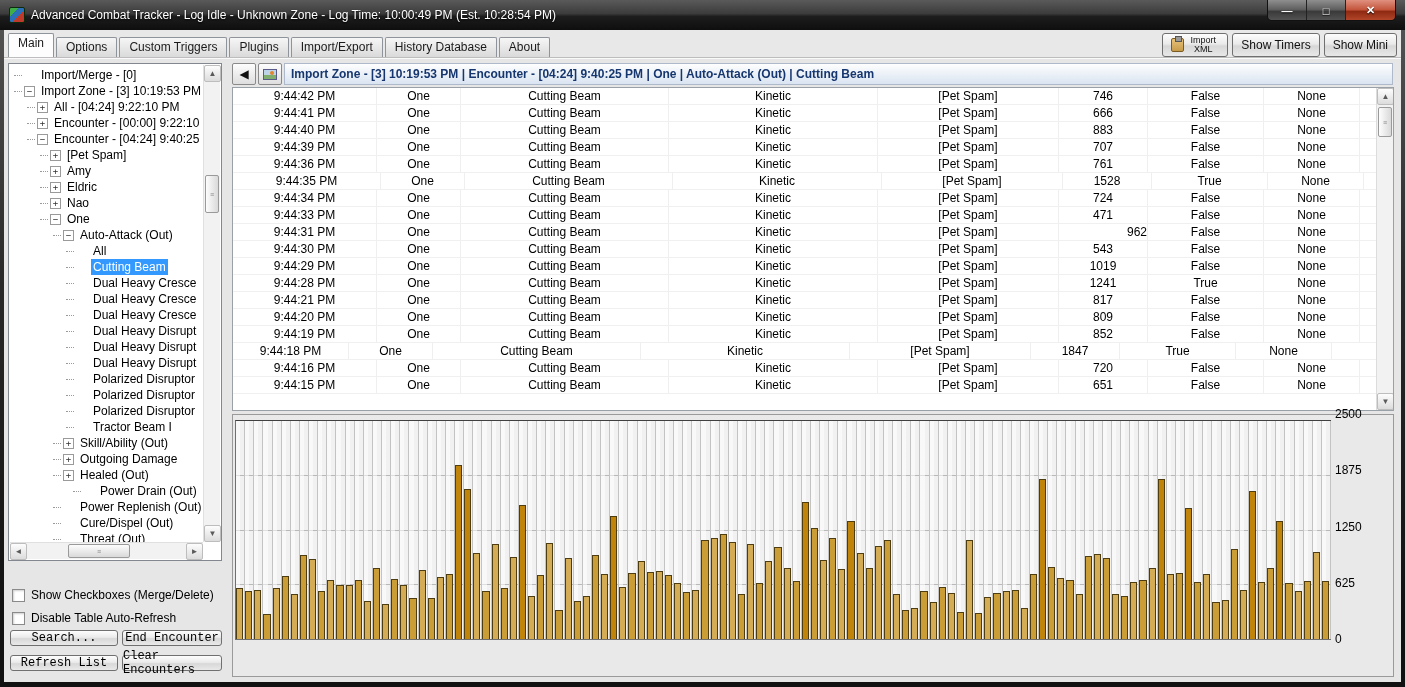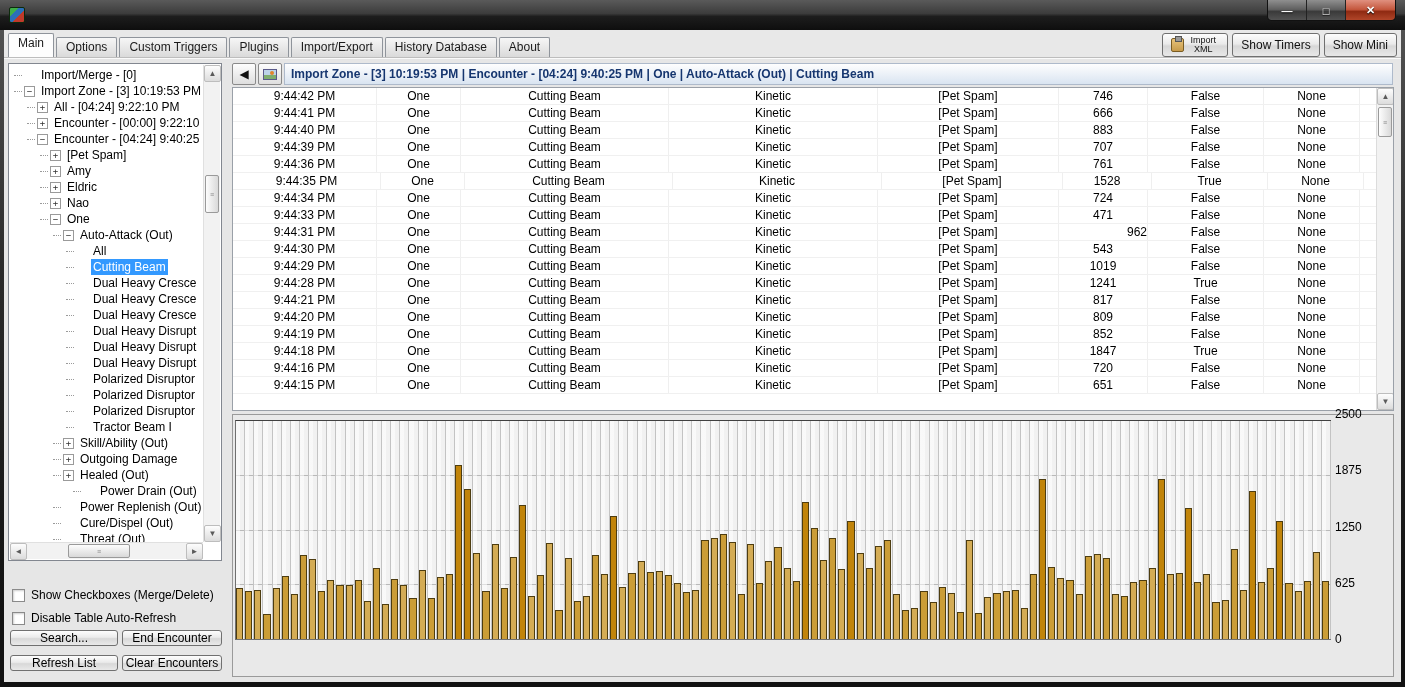--- a/index.html
+++ b/index.html
@@ -74,21 +74,21 @@
   .sb-h .sb-thumb { background:linear-gradient(180deg,#fdfdfd,#d9d9d9); }
 
   
   .check-row { position:absolute; left:8px; display:flex; align-items:center; gap:6px; height:16px; }
   .checkbox { width:13px; height:13px; background:#fff; border:1px solid #8a8a8a;
     box-shadow:inset 1px 1px 2px #cfcfcf; flex:none; }
   .check-label { font-size:12px; color:#000; }
   .btn { position:absolute; height:16px; font-size:12px; color:#000; display:flex;
     align-items:center; justify-content:center;
     background:linear-gradient(180deg,#fdfdfd 0%,#ebebeb 45%,#d8d8d8 55%,#e9e9e9 100%);
-    border:1px solid #707070; border-radius:3px; }
+    border:1px solid #707070; border-radius:3px;font-family:Liberation Mono, monospace; }
 
   
   .crumb-bar { position:absolute; left:228px; top:4px; height:22px; right:8px; display:flex; }
   .crumb-btn { width:24px; height:22px; margin-right:2px; display:flex; align-items:center;
     justify-content:center; background:linear-gradient(180deg,#fdfdfd,#dedede);
     border:1px solid #8a8a8a; border-radius:2px; font-size:12px; color:#111; }
   .pic-icon { width:14px; height:11px; border:1px solid #5a5a8a;
     background:linear-gradient(180deg,#bcd3e8 0 55%,#7fae6e 55% 100%); position:relative; }
   .pic-icon::before { content:""; position:absolute; top:1px; right:2px; width:4px; height:4px;
     border-radius:50%; background:#e2862a; }
@@ -128,20 +128,21 @@
   .ylabels { position:absolute; top:0; right:8px; width:50px; bottom:36px; }
   .ylab { position:absolute; left:0; font-size:12px; color:#000; transform:translateY(-55%); }
 </style>
 </head>
 <body>
 
 <div id="stage">
 
   <div class="titlebar">
     <div class="app-icon"></div>
+    <div class="title-text">Advanced Combat Tracker - Log Idle - Unknown Zone - Log Time: 10:00:49 PM (Est. 10:28:54 PM)</div>
     <div class="caption-btns">
       <div class="cap-btn">—</div>
       <div class="cap-btn">□</div>
       <div class="cap-btn close">✕</div>
     </div>
   </div>
 
   <div class="tabstrip">
     <div class="tabs" id="tabs">
         <div class="tab active">Main</div>
@@ -499,21 +500,21 @@
               <div class="gr-cell" style="width: 144px;">9:44:19 PM</div>
               <div class="gr-cell" style="width: 84px;">One</div>
               <div class="gr-cell" style="width: 208px;">Cutting Beam</div>
               <div class="gr-cell" style="width: 209px;">Kinetic</div>
               <div class="gr-cell" style="width: 181px;">[Pet Spam]</div>
               <div class="gr-cell" style="width: 89px;">852</div>
               <div class="gr-cell" style="width: 116px;">False</div>
               <div class="gr-cell" style="width: 96px;">None</div>
             </div>
             <div class="grid-row">
-              <div class="gr-cell" style="width: 144px;">9:44:18 PM</div>
+              <div class="gr-cell" style="width: 116px;">9:44:18 PM</div>
               <div class="gr-cell" style="width: 84px;">One</div>
               <div class="gr-cell" style="width: 208px;">Cutting Beam</div>
               <div class="gr-cell" style="width: 209px;">Kinetic</div>
               <div class="gr-cell" style="width: 181px;">[Pet Spam]</div>
               <div class="gr-cell" style="width: 89px;">1847</div>
               <div class="gr-cell" style="width: 116px;">True</div>
               <div class="gr-cell" style="width: 96px;">None</div>
             </div>
             <div class="grid-row">
               <div class="gr-cell" style="width: 144px;">9:44:16 PM</div>

